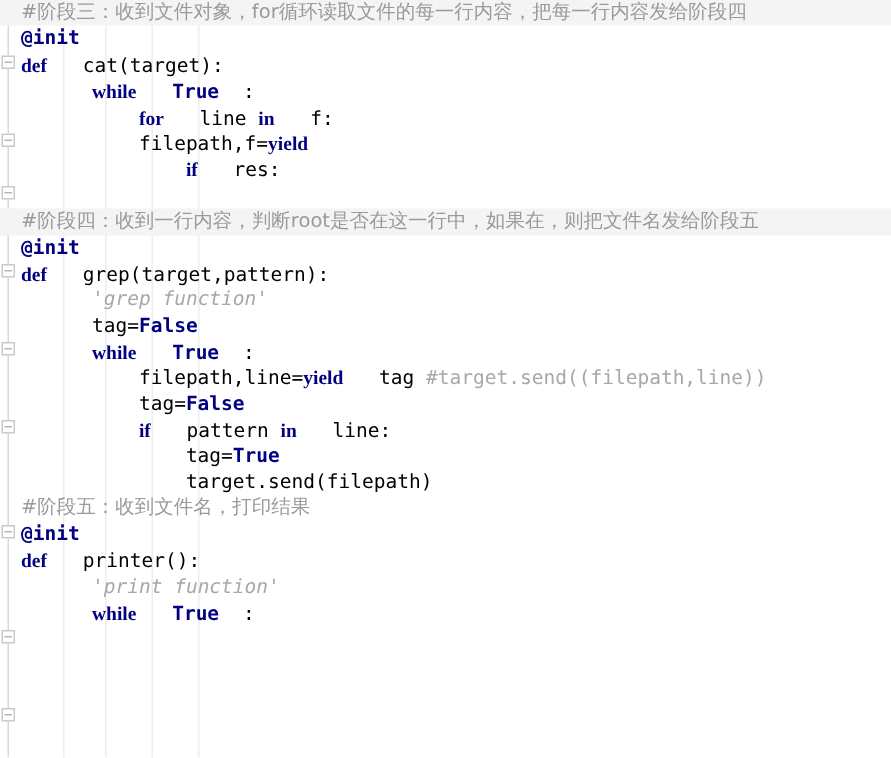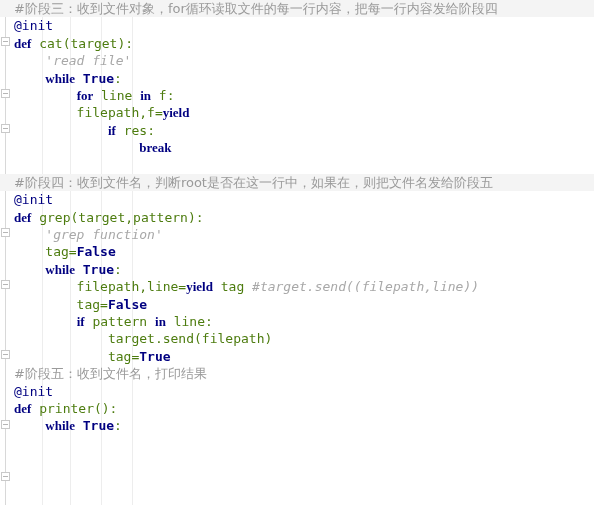--- a/index.html
+++ b/index.html
@@ -78,24 +78,24 @@
   .line.banner {
     background: #f4f4f4;
   }
   .line.banner .cmt-cn {
     display: inline-block;
   }
 
   
   .kw      { color: #000080; font-weight: bold; font-family: Liberation Serif, serif; }
   .bi      { color: #000080; font-weight: bold; }
-  .deco    { color: #000080; font-weight: normal; }
-  .plain   { color: #4d7c0f; }
+  .deco    { color: #000080; font-weight: bold; }
+  .plain   { color: #000000; margin-left: 16px; }
   .str     { color: #a8a8a8; font-style: italic; }
-  .cmt     { color: #a8a8a8; font-style: italic; }
+  .cmt     { color: #a8a8a8; }
   .cmt-cn  {
     color: #9a9a9a;
     font-family: "DejaVu Sans", "Liberation Sans", sans-serif;
     font-size: 13px;
   }
 </style>
 </head>
 <body>
 
 <div id="editor">
@@ -116,37 +116,36 @@
       <div class="indent-guide" style="left: 42px;"></div>
       <div class="indent-guide" style="left: 70px;"></div>
       <div class="indent-guide" style="left: 101px;"></div>
       <div class="indent-guide" style="left: 132px;"></div>
     </div>
 
   <div class="code" id="code-lines">
       <div class="line banner"><span class="cmt-cn">#阶段三：收到文件对象，</span><span class="cmt-cn it">for</span><span class="cmt-cn">循环读取文件的每一行内容，把每一行内容发给阶段四</span></div>
       <div class="line"><span class="deco">@init</span></div>
       <div class="line"><span class="kw">def</span><span class="plain"> cat(target):</span></div>
-      <div class="line"><span class="plain">    </span><span class="str">'read file'</span></div>
       <div class="line"><span class="plain">    </span><span class="kw">while</span><span class="plain"> </span><span class="bi">True</span><span class="plain">:</span></div>
       <div class="line"><span class="plain">        </span><span class="kw">for</span><span class="plain"> line </span><span class="kw">in</span><span class="plain"> f:</span></div>
       <div class="line"><span class="plain">        filepath,f=</span><span class="kw">yield</span></div>
       <div class="line"><span class="plain">            </span><span class="kw">if</span><span class="plain"> res:</span></div>
-      <div class="line"><span class="plain">                </span><span class="kw">break</span></div>
       <div class="line">&nbsp;</div>
-      <div class="line banner"><span class="cmt-cn">#阶段四：收到文件名，判断</span><span class="cmt-cn it">root</span><span class="cmt-cn">是否在这一行中，如果在，则把文件名发给阶段五</span></div>
+      <div class="line banner"><span class="cmt-cn">#阶段四：收到一行内容，判断</span><span class="cmt-cn it">root</span><span class="cmt-cn">是否在这一行中，如果在，则把文件名发给阶段五</span></div>
       <div class="line"><span class="deco">@init</span></div>
       <div class="line"><span class="kw">def</span><span class="plain"> grep(target,pattern):</span></div>
       <div class="line"><span class="plain">    </span><span class="str">'grep function'</span></div>
       <div class="line"><span class="plain">    tag=</span><span class="bi">False</span></div>
       <div class="line"><span class="plain">    </span><span class="kw">while</span><span class="plain"> </span><span class="bi">True</span><span class="plain">:</span></div>
       <div class="line"><span class="plain">        filepath,line=</span><span class="kw">yield</span><span class="plain"> tag </span><span class="cmt">#target.send((filepath,line))</span></div>
       <div class="line"><span class="plain">        tag=</span><span class="bi">False</span></div>
       <div class="line"><span class="plain">        </span><span class="kw">if</span><span class="plain"> pattern </span><span class="kw">in</span><span class="plain"> line:</span></div>
+      <div class="line"><span class="plain">            tag=</span><span class="bi">True</span></div>
       <div class="line"><span class="plain">            target.send(filepath)</span></div>
-      <div class="line"><span class="plain">            tag=</span><span class="bi">True</span></div>
       <div class="line"><span class="cmt-cn">#阶段五：收到文件名，打印结果</span></div>
       <div class="line"><span class="deco">@init</span></div>
       <div class="line"><span class="kw">def</span><span class="plain"> printer():</span></div>
+      <div class="line"><span class="plain">    </span><span class="str">'print function'</span></div>
       <div class="line"><span class="plain">    </span><span class="kw">while</span><span class="plain"> </span><span class="bi">True</span><span class="plain">:</span></div>
     </div>
 
 </div>
 
 </body></html>

